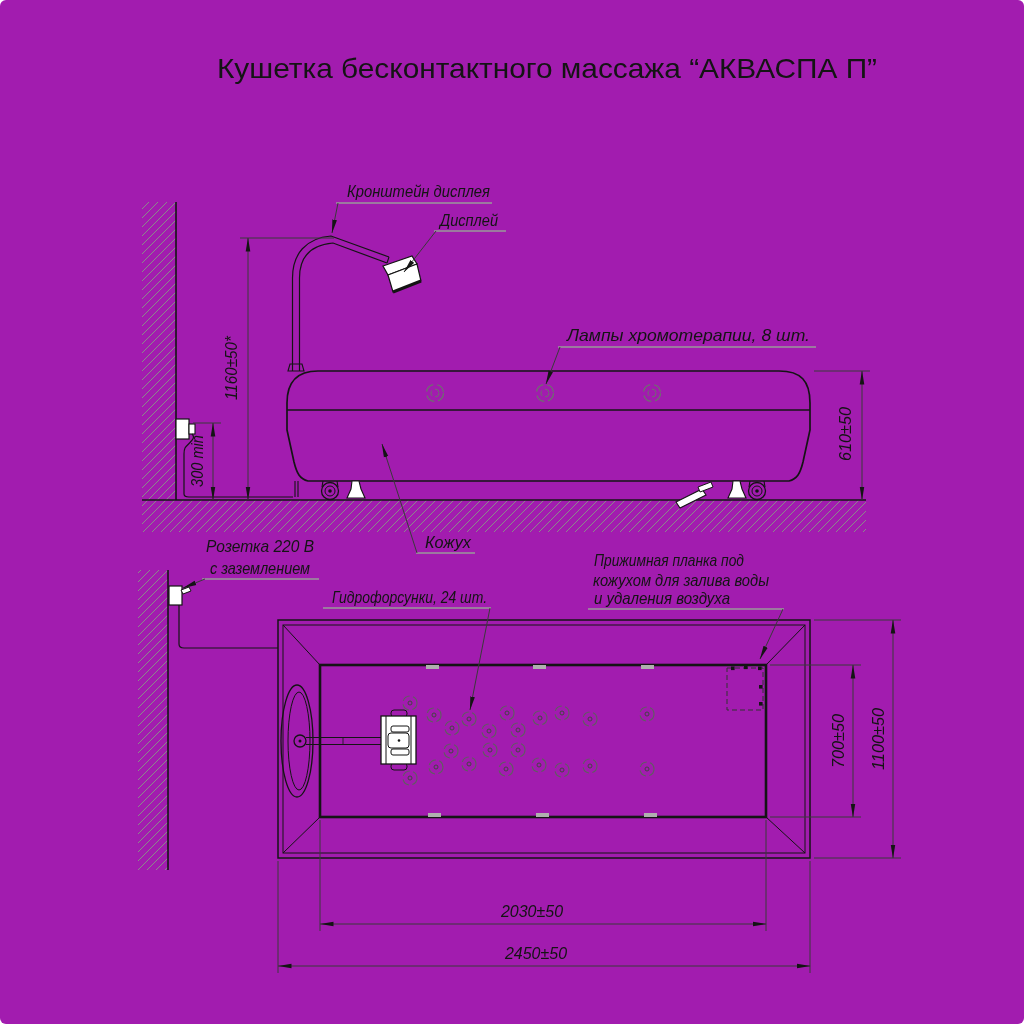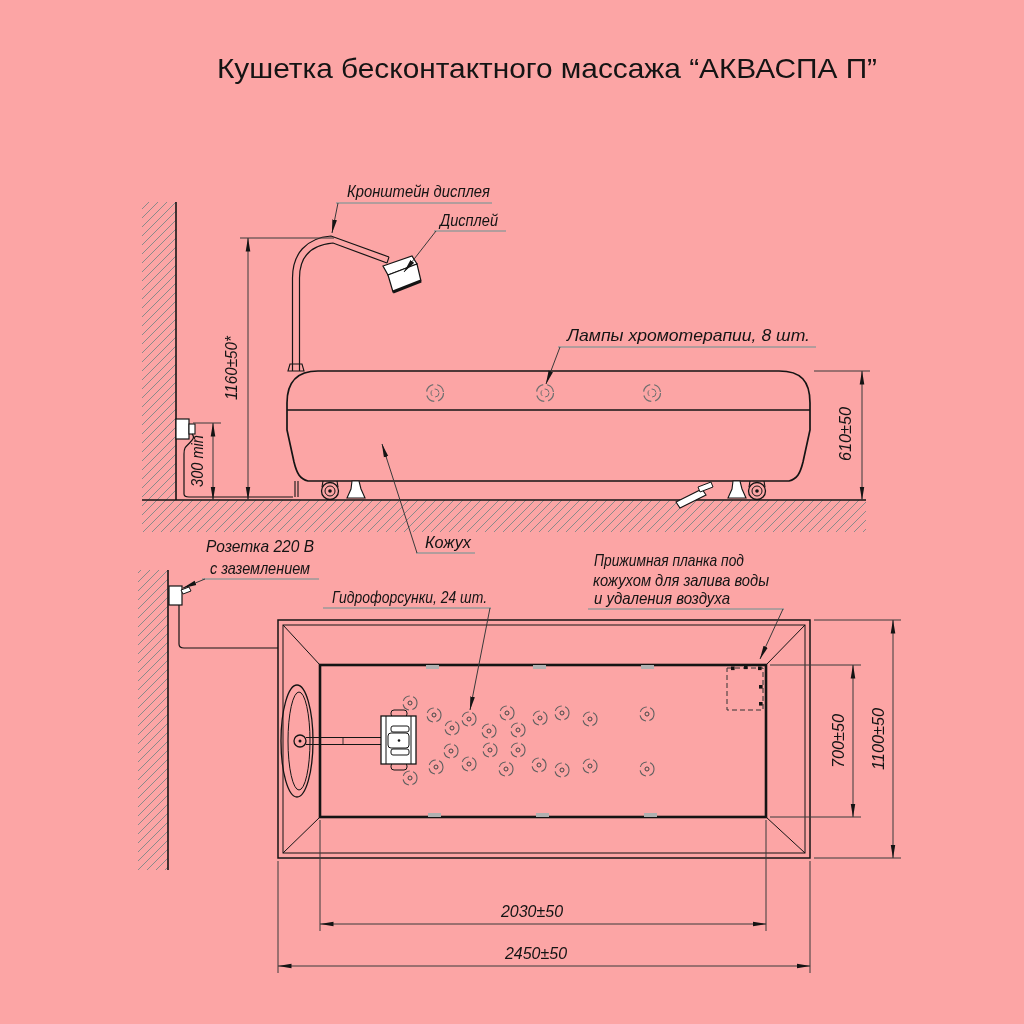--- a/index.html
+++ b/index.html
@@ -1,16 +1,16 @@
 <!DOCTYPE html>
 <html><head>
 <meta charset="utf-8">
 <style>
   html,body{margin:0;padding:0;background:#ffffff;}
-  #stage{position:relative;width:1024px;height:1024px;background:#fca5a5;overflow:hidden;}
+  #stage{position:relative;width:1024px;height:1024px;background:#a21caf;overflow:hidden;border-radius:6px;}
   svg{display:block;}
   .ttl{font:28px "Liberation Sans",sans-serif;fill:#141414;}
   .lbl{font:italic 17px "Liberation Sans",sans-serif;fill:#141414;}
   .dim{font:italic 16px "Liberation Sans",sans-serif;fill:#141414;}
   .outline{stroke:#141414;fill:none;}
   .dimln{stroke:#3a3a3a;stroke-width:1;fill:none;}
   .ext{stroke:#3a3a3a;stroke-width:1;fill:none;}
   .under{stroke:#9a9a9a;stroke-width:1.3;fill:none;}
   .leader{stroke:#3a3a3a;stroke-width:1;fill:none;}
 </style>

